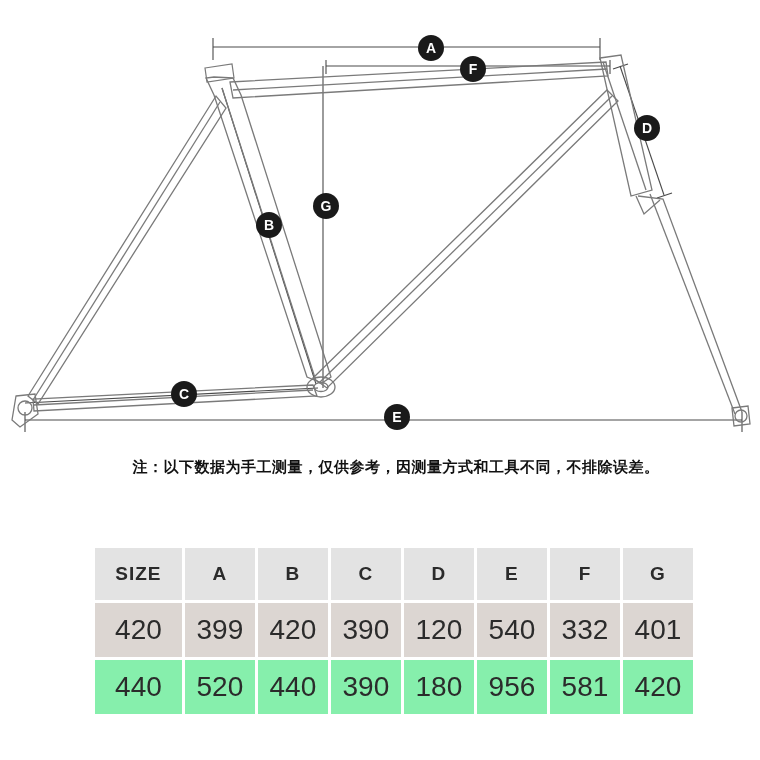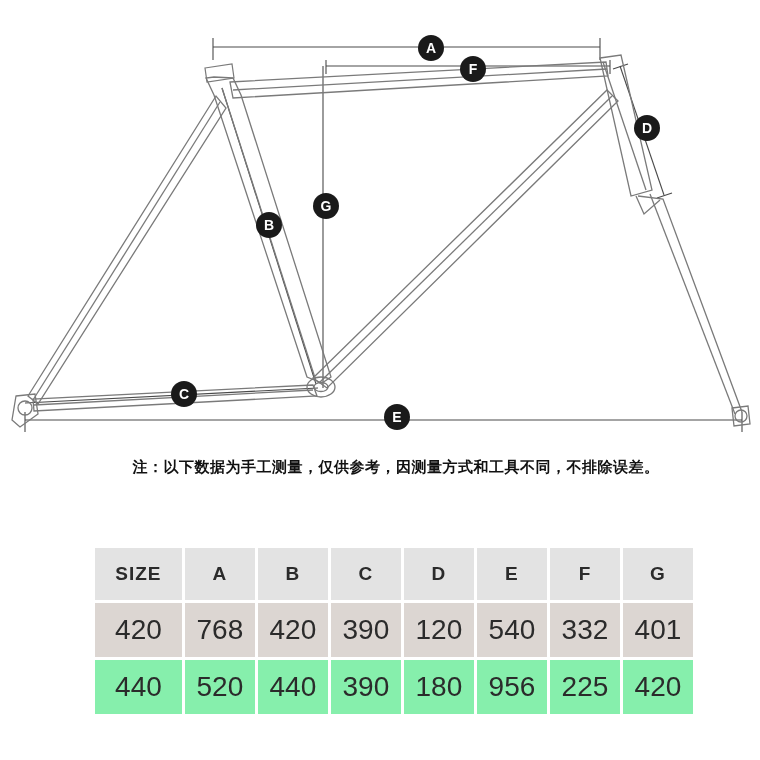--- a/index.html
+++ b/index.html
@@ -217,34 +217,34 @@
         <th class="col-val">C</th>
         <th class="col-val">D</th>
         <th class="col-val">E</th>
         <th class="col-val">F</th>
         <th class="col-val">G</th>
       </tr>
     </thead>
     <tbody>
       <tr class="row-alt">
         <td>420</td>
-        <td>768</td>
+        <td>399</td>
         <td>420</td>
         <td>390</td>
         <td>120</td>
         <td>540</td>
         <td>332</td>
         <td>401</td>
       </tr>
       <tr class="row-base">
         <td>440</td>
         <td>520</td>
         <td>440</td>
         <td>390</td>
         <td>180</td>
         <td>956</td>
-        <td>225</td>
+        <td>581</td>
         <td>420</td>
       </tr>
     </tbody>
   </table>
 
 </div>
 
 </body></html>

